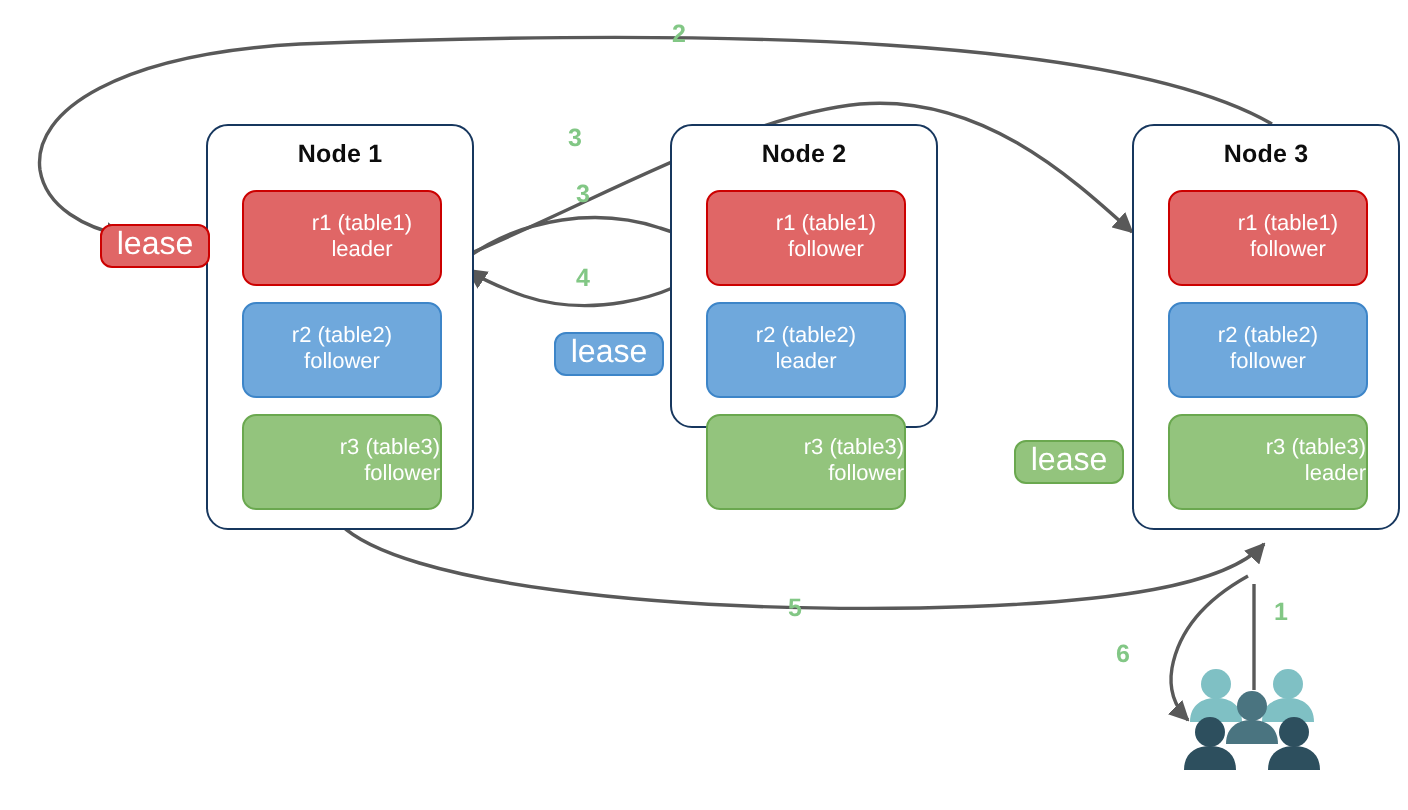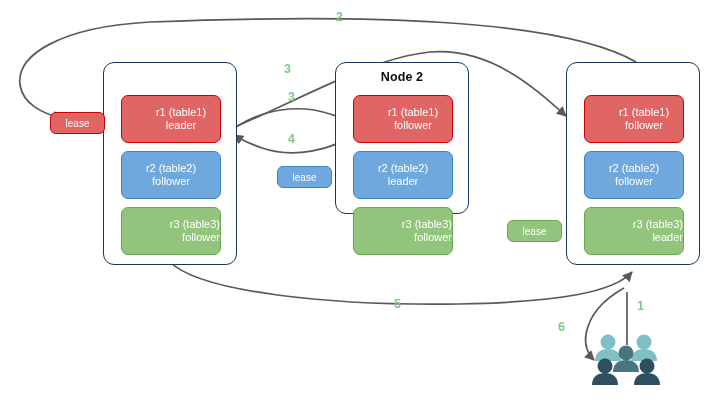--- a/index.html
+++ b/index.html
@@ -66,21 +66,21 @@
 
   
   .lease {
     position: absolute;
     box-sizing: border-box;
     border-radius: 6px;
     display: flex;
     align-items: center;
     justify-content: center;
     color: #ffffff;
-    font-size: 10px;
+    font-size: 16px;
     z-index: 4;
   }
   .lease-red   { background: #e06666; border: 1.4px solid #cc0000; }
   .lease-blue  { background: #6fa8dc; border: 1.4px solid #3d85c8; }
   .lease-green { background: #93c47d; border: 1.4px solid #6aa84f; }
 
   
   .step {
     position: absolute;
     font-size: 12.5px;
@@ -121,20 +121,21 @@
     <path d="M 358,131 C 332,152 292,158 262,148 C 248,143 240,139 234,135" fill="none" stroke="#595959" stroke-width="1.7" marker-end="url(#arrow)"></path>
 
     <path d="M 170,262 C 200,292 330,306 460,304 C 560,302 614,292 632,272" fill="none" stroke="#595959" stroke-width="1.7" marker-end="url(#arrow)"></path>
 
     <path d="M 627,345 L 627,292" fill="none" stroke="#595959" stroke-width="1.7"></path>
 
     <path d="M 624,288 C 606,298 590,312 586,334 C 584,346 588,354 594,360" fill="none" stroke="#595959" stroke-width="1.7" marker-end="url(#arrow)"></path>
   </svg>
 
   <div class="node" style="left:103px; top:62px; width:134px; height:203px;">
+    <div class="node-title">Node 1</div>
 
     <div class="replica rep-red" style="left:17px; top:32px; width:100px; height:48px;">
       <span>r1 (table1)</span>
       <span>leader</span>
     </div>
 
     <div class="replica rep-blue" style="left:17px; top:88px; width:100px; height:48px;">
       <span>r2 (table2)</span>
       <span>follower</span>
     </div>
@@ -158,20 +159,21 @@
       <span>leader</span>
     </div>
 
     <div class="replica rep-green" style="left:17px; top:144px; width:100px; height:48px;">
       <span>r3 (table3)</span>
       <span>follower</span>
     </div>
   </div>
 
   <div class="node" style="left:566px; top:62px; width:134px; height:203px;">
+    <div class="node-title">Node 3</div>
 
     <div class="replica rep-red" style="left:17px; top:32px; width:100px; height:48px;">
       <span>r1 (table1)</span>
       <span>follower</span>
     </div>
 
     <div class="replica rep-blue" style="left:17px; top:88px; width:100px; height:48px;">
       <span>r2 (table2)</span>
       <span>follower</span>
     </div>

